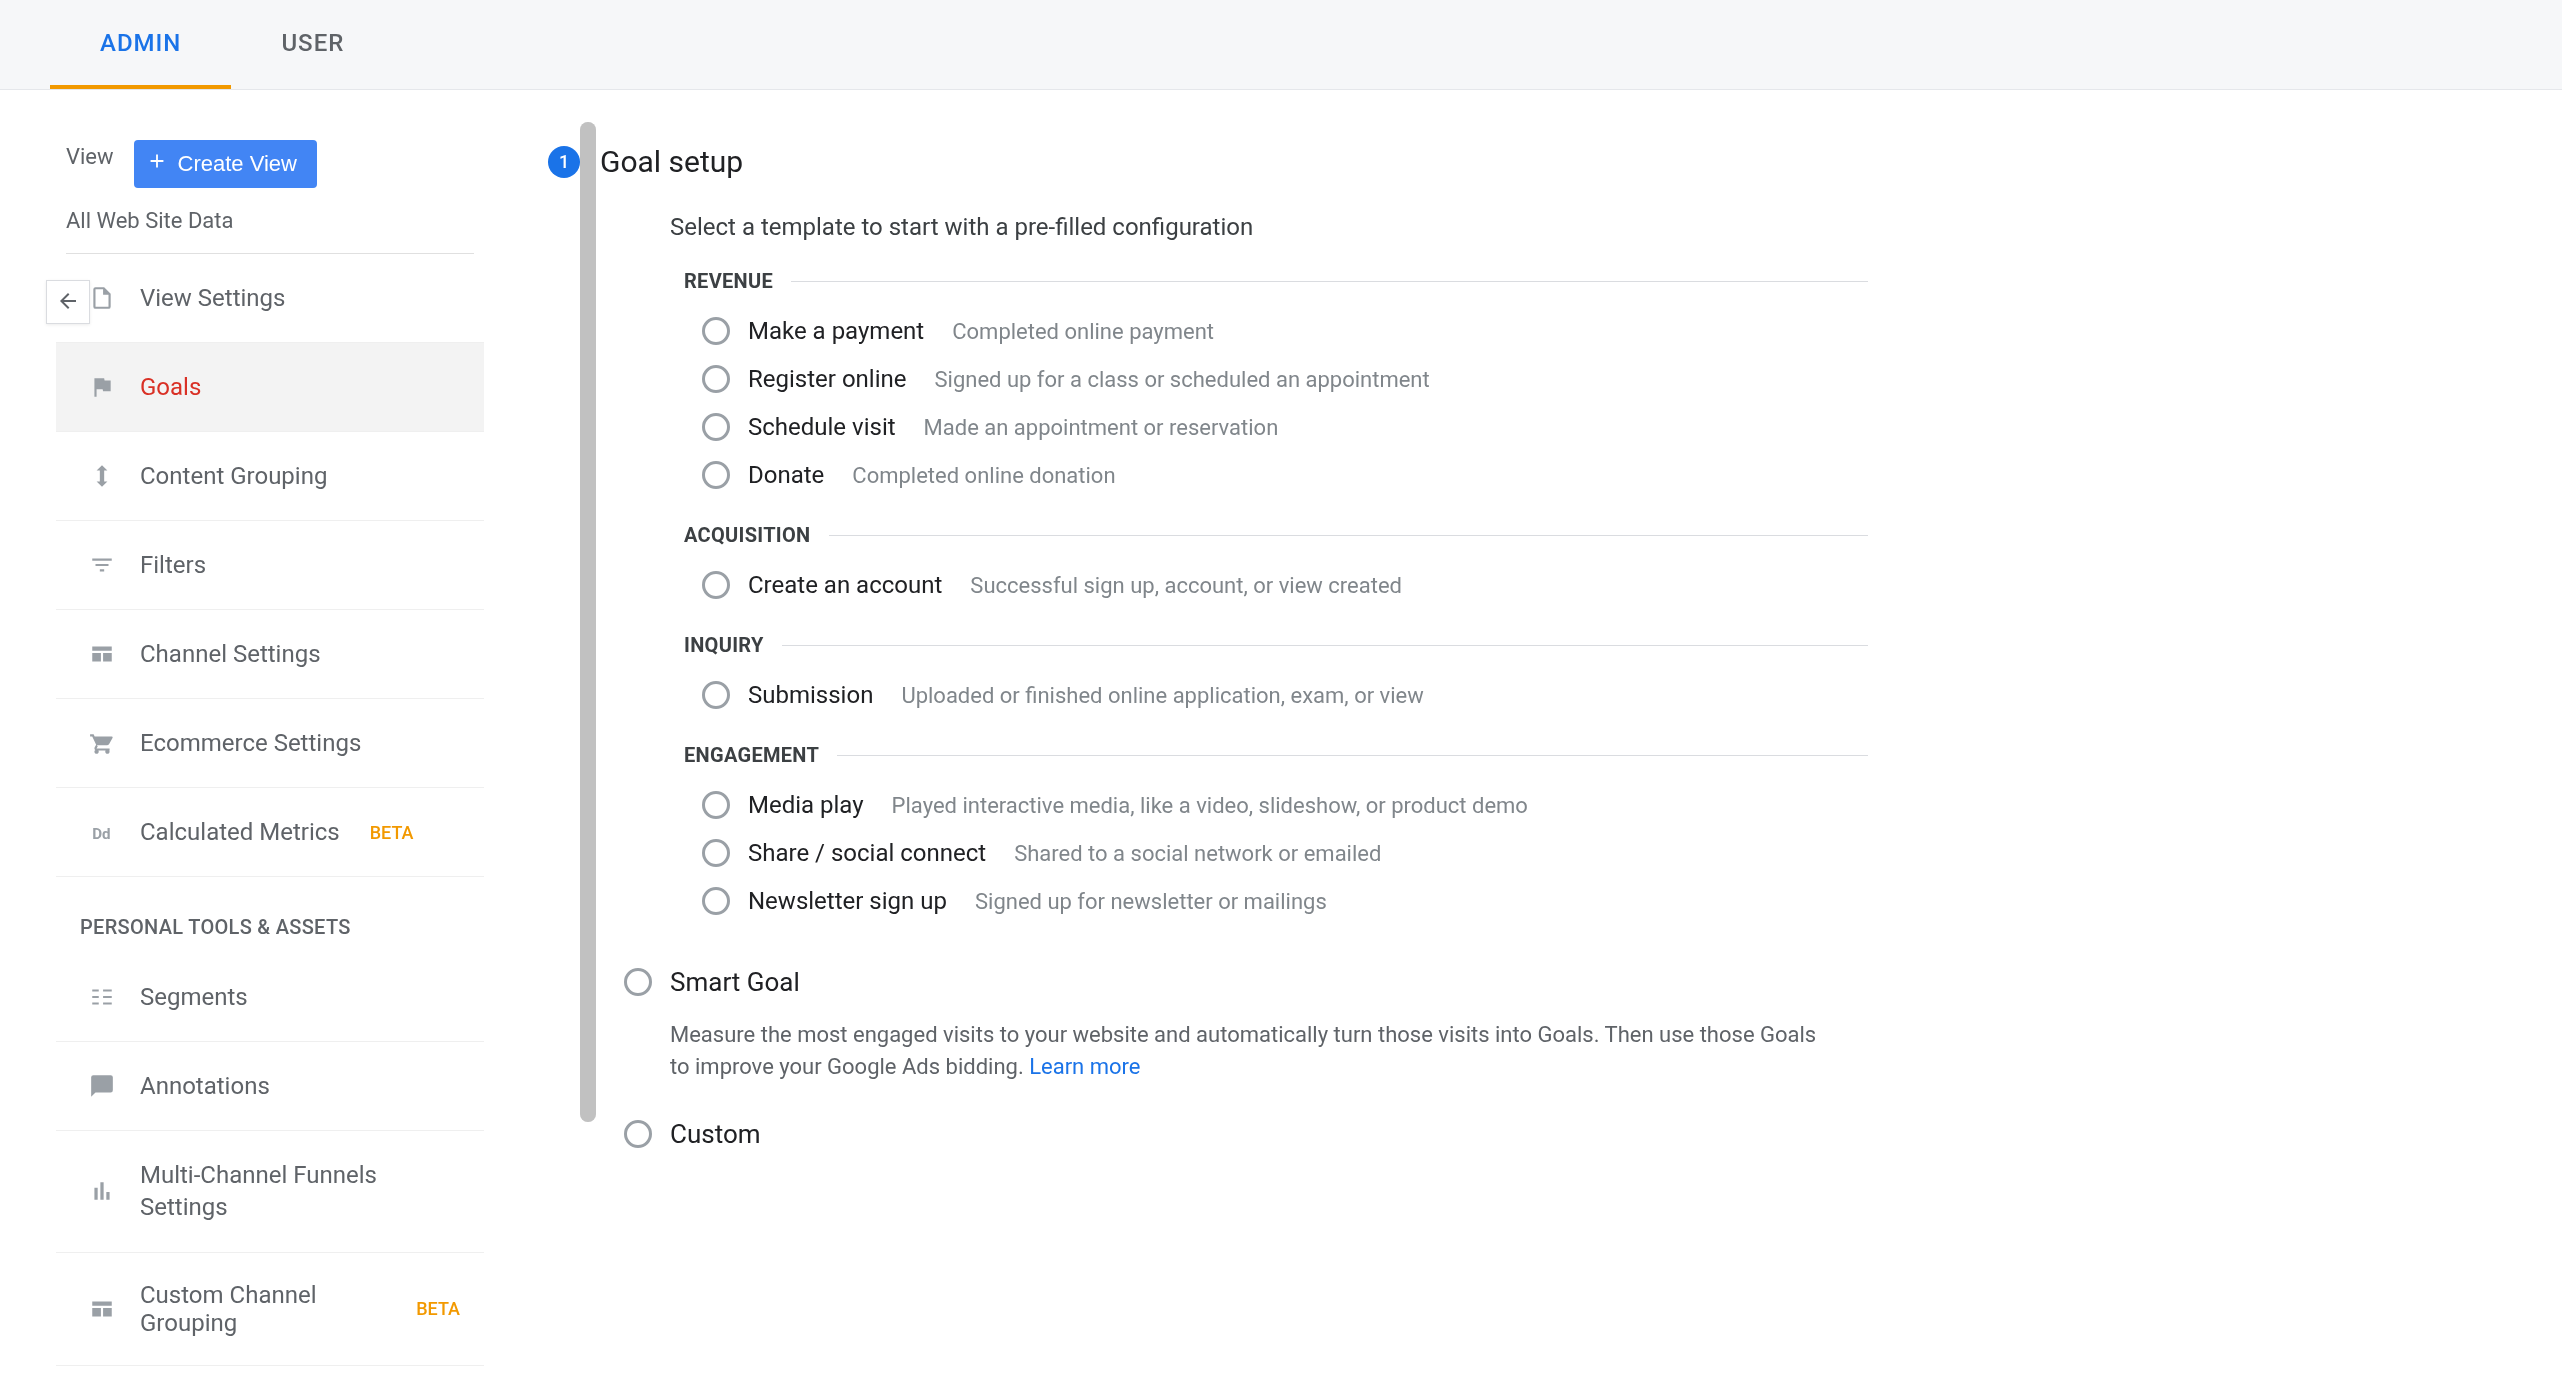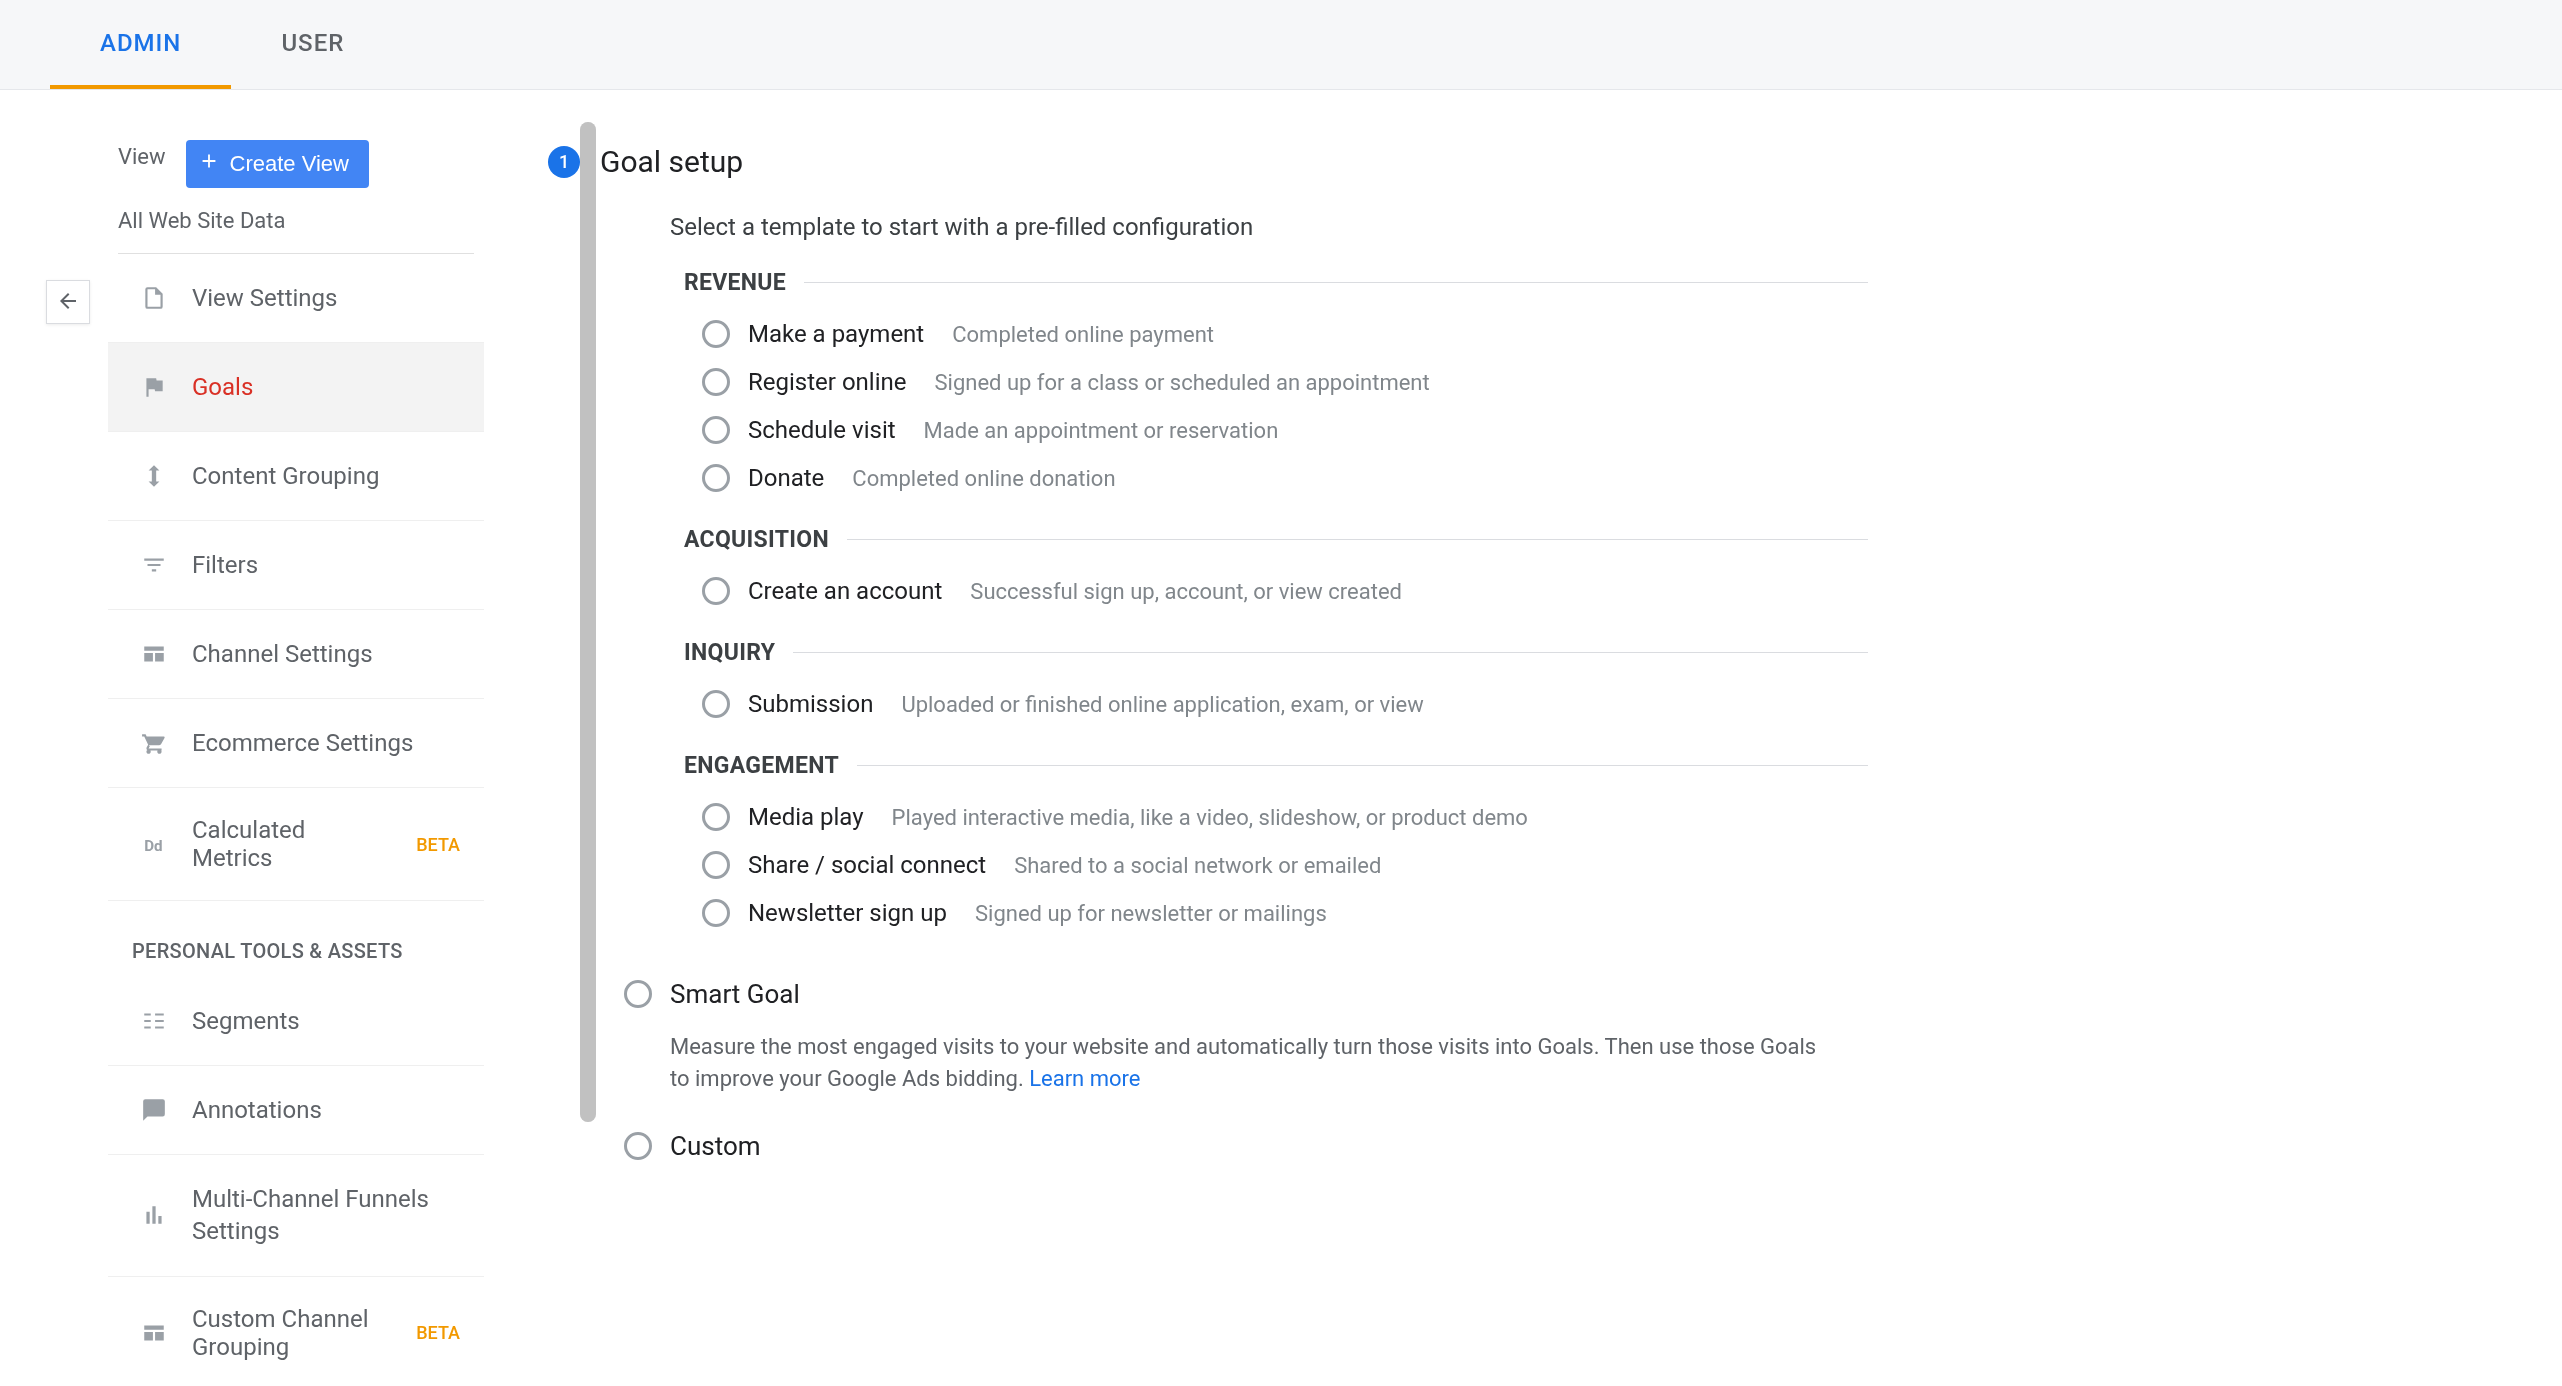--- a/index.html
+++ b/index.html
@@ -9,21 +9,21 @@
 
     .topbar { background: #f6f7f9; border-bottom: 1px solid #e5e7eb; height: 90px; display: flex; align-items: stretch; padding-left: 50px; }
     .topbar .tab { display: flex; align-items: center; padding: 0 50px; font-size: 24px; font-weight: 500; letter-spacing: 1px; color: #5f6368; cursor: pointer; border-bottom: 4px solid transparent; }
     .topbar .tab.active { color: #1a73e8; border-bottom-color: #f29900; }
 
     .body { display: flex; height: calc(100% - 90px); position: relative; }
 
     .back-floating { position: absolute; left: 46px; top: 190px; width: 44px; height: 44px; background: #fff; border: 1px solid #dadce0; display: flex; align-items: center; justify-content: center; cursor: pointer; box-shadow: 0 1px 3px rgba(0,0,0,0.08); z-index: 3; }
     .back-floating svg { width: 24px; height: 24px; fill: #5f6368; }
 
-    .sidebar-wrap { width: 484px; padding-left: 108px; position: relative; }
+    .sidebar-wrap { width: 484px; padding-left: 56px; position: relative; }
     .detail-scroll-track { position: absolute; left: 580px; top: 32px; width: 16px; height: 1000px; background: #e4e4e4; border-radius: 8px; }
     .detail-scroll-thumb { position: absolute; left: 0; top: 0; width: 16px; height: 100%; background: #c1c1c1; border-radius: 8px; }
 
     .sidebar-header { display: flex; align-items: center; gap: 20px; padding: 34px 10px 14px 10px; }
     .sidebar-header .label { color: #5f6368; font-size: 22px; }
     .create-btn { background: #4285f4; color: #fff; border: none; border-radius: 4px; display: flex; align-items: center; gap: 10px; padding: 10px 20px 10px 12px; font-size: 22px; font-weight: 500; cursor: pointer; margin-top: 16px; }
     .create-btn svg { width: 22px; height: 22px; fill: #fff; }
 
     .view-name { color: #5f6368; font-size: 22px; padding: 6px 10px 20px 10px;  }
     .divider-line { height: 1px; background: #e0e0e0; margin: 0 10px; }
@@ -51,21 +51,21 @@
     .radio.checked { border-color: #1a73e8; }
     .radio.checked::after { content: ""; position: absolute; inset: 4px; background: #1a73e8; border-radius: 50%; }
     .radio-label-main { font-size: 26px; color: #202124; }
 
     .radio-sub { font-size: 24px; color: #3c4043; padding-left: 46px; margin-bottom: 28px; }
 
     .link { color: #1a73e8; cursor: pointer; text-align: center; }
 
     .group-block { padding-left: 60px; margin-bottom: 18px; }
     .group-header { display: flex; align-items: center; margin: 24px 0 14px 0; }
-    .group-title { font-size: 23px; font-weight: 700; color: #3c4043; letter-spacing: 0.3px; margin-right: 18px; white-space: nowrap; }
+    .group-title { font-size: 20px; font-weight: 700; color: #3c4043; letter-spacing: 0.3px; margin-right: 18px; white-space: nowrap; }
     .group-rule { flex: 1; height: 1px; background: #dadce0; }
 
     .template-row { display: flex; align-items: center; gap: 18px; padding: 10px 0 10px 18px; }
     .template-label { font-size: 24px; color: #202124; margin-right: 10px; }
     .template-desc { font-size: 22px; color: #80868b; }
 
     .smart-desc { font-size: 22px; color: #5f6368; padding-left: 46px; line-height: 1.45; max-width: 1200px; margin-top: 6px; margin-bottom: 36px; }
 
     .multi-line { display: flex; flex-direction: column; line-height: 1.35; }
   </style>

